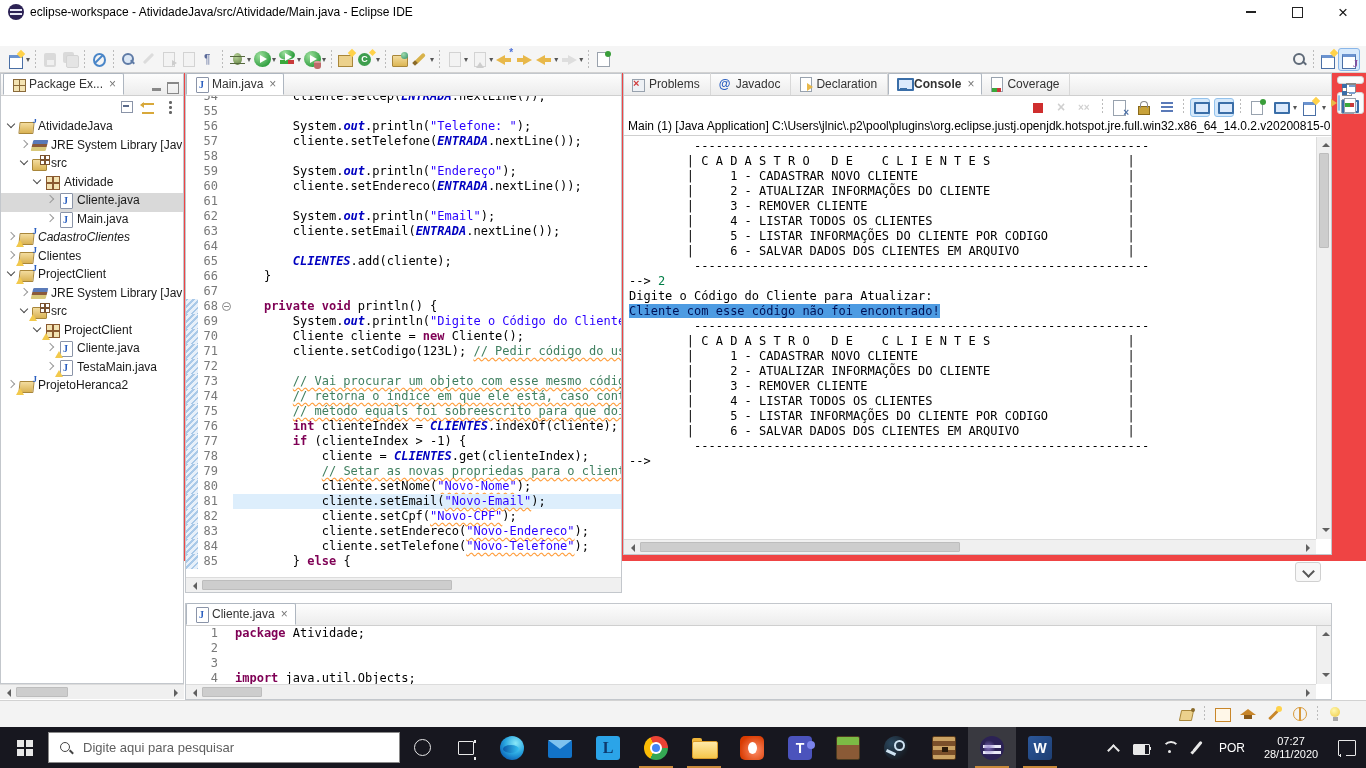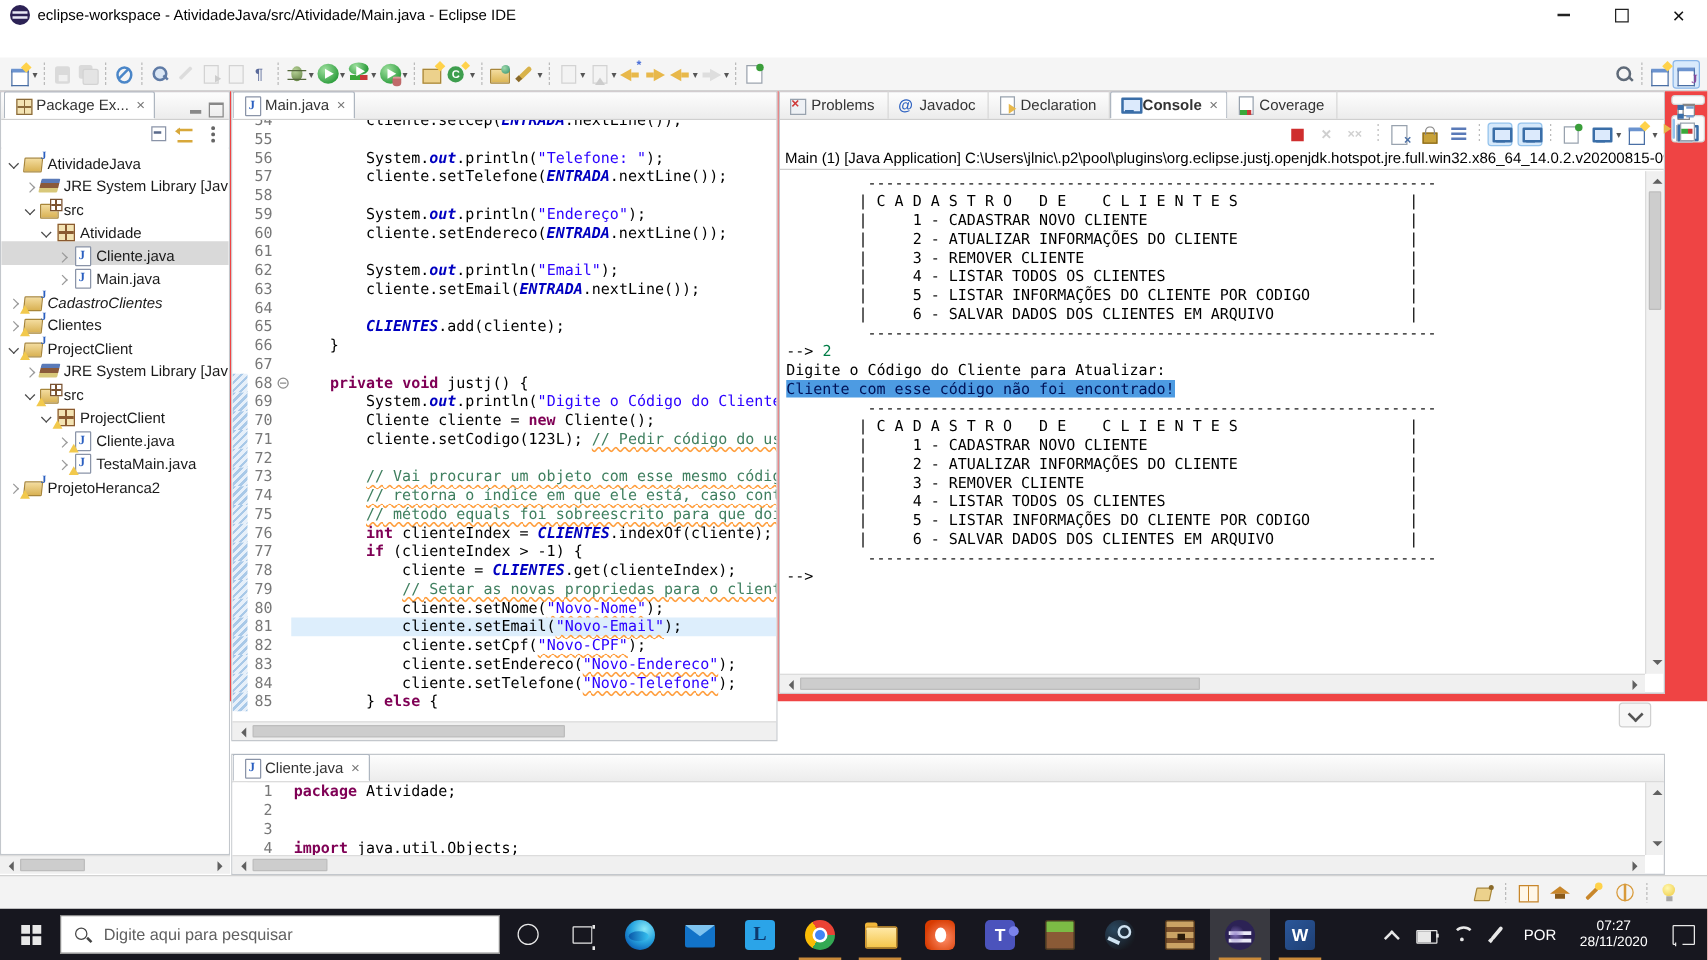--- a/index.html
+++ b/index.html
@@ -115,21 +115,21 @@
   .vb-min::before{content:"";position:absolute;left:3px;bottom:4px;width:9px;height:3px;background:#888}
   .vb-max::before{content:"";position:absolute;left:2px;top:3px;width:10px;height:9px;border:1px solid #888;border-top:2px solid #888}
   .pkg-tools{height:22px;display:flex;justify-content:flex-end;align-items:center;padding-right:4px;background:#fff}
   .pti{width:18px;height:16px;position:relative;margin-left:3px}
   .pti-collapse::before{content:"";position:absolute;left:2px;top:2px;width:10px;height:10px;border:1px solid #8a94a8;background:#fff}
   .pti-collapse::after{content:"";position:absolute;left:4px;top:6px;width:6px;height:2px;background:#5a6a8a}
   .pti-link::before{content:"";position:absolute;left:2px;top:4px;width:12px;height:7px;border-top:2px solid #d8a83a;border-bottom:2px solid #d8a83a}
   .pti-link::after{content:"";position:absolute;left:0;top:3px;border-right:4px solid #d8a83a;border-top:3px solid transparent;border-bottom:3px solid transparent}
   .pti-menu::before{content:"";position:absolute;left:8px;top:2px;width:2.5px;height:2.5px;background:#666;border-radius:50%;box-shadow:0 5px 0 #666,0 10px 0 #666}
   .tree{position:absolute;top:45px;bottom:0;left:0;right:0;overflow:hidden;background:#fff}
-  .trow{display:flex;align-items:flex-end;height:18.5px;white-space:nowrap}
+  .trow{display:flex;align-items:flex-start;height:18.5px;white-space:nowrap}
   .trow.sel{background:#d9d9d9}
   .tlabel{margin-left:2px;color:#1a1a1a}
   .exp{width:12px;height:12px;position:relative;flex:none}
   .exp.closed::before{content:"";position:absolute;left:3px;top:3px;width:5px;height:5px;border-top:1.5px solid #9a9a9a;border-right:1.5px solid #9a9a9a;transform:rotate(45deg)}
   .exp.open::before{content:"";position:absolute;left:3px;top:2px;width:5px;height:5px;border-top:1.5px solid #4a4a4a;border-right:1.5px solid #4a4a4a;transform:rotate(135deg)}
   .ti{width:17px;height:15px;position:relative;margin-left:2px;flex:none}
   .ti-projectj::before{content:"";position:absolute;left:0;top:3px;width:13px;height:10px;background:linear-gradient(#f3dc9e,#d9b254);border:1px solid #a8863a;border-radius:1px;transform:skewX(-6deg)}
   .ti-projectj::after{content:"J";position:absolute;right:-1px;top:-4px;font:bold 9px/10px "Liberation Serif",serif;color:#2a5fc0}
   .ti-jre::before{content:"";position:absolute;left:0;top:2px;width:15px;height:11px;border-radius:1px;transform:skewX(-14deg);background:linear-gradient(#5a7ab8 0 34%,#8a5a3a 34% 67%,#d8c87a 67%)}
   .ti-srcfolder::before{content:"";position:absolute;left:0;top:3px;width:13px;height:10px;background:linear-gradient(#f3dc9e,#d9b254);border:1px solid #a8863a;border-radius:1px}
@@ -576,21 +576,21 @@
           <div class="crow"><span class="hcol"></span><span class="ln">58</span><span class="fcol"></span><span class="ctext"></span></div>
           <div class="crow"><span class="hcol"></span><span class="ln">59</span><span class="fcol"></span><span class="ctext"><span class="sg-d">        System.</span><span class="sg-st">out</span><span class="sg-d">.println(</span><span class="sg-s">"Endereço"</span><span class="sg-d">);</span></span></div>
           <div class="crow"><span class="hcol"></span><span class="ln">60</span><span class="fcol"></span><span class="ctext"><span class="sg-d">        cliente.setEndereco(</span><span class="sg-st">ENTRADA</span><span class="sg-d">.nextLine());</span></span></div>
           <div class="crow"><span class="hcol"></span><span class="ln">61</span><span class="fcol"></span><span class="ctext"></span></div>
           <div class="crow"><span class="hcol"></span><span class="ln">62</span><span class="fcol"></span><span class="ctext"><span class="sg-d">        System.</span><span class="sg-st">out</span><span class="sg-d">.println(</span><span class="sg-s">"Email"</span><span class="sg-d">);</span></span></div>
           <div class="crow"><span class="hcol"></span><span class="ln">63</span><span class="fcol"></span><span class="ctext"><span class="sg-d">        cliente.setEmail(</span><span class="sg-st">ENTRADA</span><span class="sg-d">.nextLine());</span></span></div>
           <div class="crow"><span class="hcol"></span><span class="ln">64</span><span class="fcol"></span><span class="ctext"></span></div>
           <div class="crow"><span class="hcol"></span><span class="ln">65</span><span class="fcol"></span><span class="ctext"><span class="sg-d">        </span><span class="sg-st">CLIENTES</span><span class="sg-d">.add(cliente);</span></span></div>
           <div class="crow"><span class="hcol"></span><span class="ln">66</span><span class="fcol"></span><span class="ctext"><span class="sg-d">    }</span></span></div>
           <div class="crow"><span class="hcol"></span><span class="ln">67</span><span class="fcol"></span><span class="ctext"></span></div>
-          <div class="crow"><span class="hcol on"></span><span class="ln">68</span><span class="fcol"><span class="fm"></span></span><span class="ctext"><span class="sg-d">    </span><span class="sg-k">private</span><span class="sg-d"> </span><span class="sg-k">void</span><span class="sg-d"> justj() {</span></span></div>
+          <div class="crow"><span class="hcol on"></span><span class="ln">68</span><span class="fcol"><span class="fm"></span></span><span class="ctext"><span class="sg-d">    </span><span class="sg-k">private</span><span class="sg-d"> </span><span class="sg-k">void</span><span class="sg-d"> println() {</span></span></div>
           <div class="crow"><span class="hcol on"></span><span class="ln">69</span><span class="fcol"></span><span class="ctext"><span class="sg-d">        System.</span><span class="sg-st">out</span><span class="sg-d">.println(</span><span class="sg-s">"Digite o Código do Cliente p</span></span></div>
           <div class="crow"><span class="hcol on"></span><span class="ln">70</span><span class="fcol"></span><span class="ctext"><span class="sg-d">        Cliente cliente = </span><span class="sg-k">new</span><span class="sg-d"> Cliente();</span></span></div>
           <div class="crow"><span class="hcol on"></span><span class="ln">71</span><span class="fcol"></span><span class="ctext"><span class="sg-d">        cliente.setCodigo(123L); </span><span class="sg-c">// Pedir código do usuá</span></span></div>
           <div class="crow"><span class="hcol on"></span><span class="ln">72</span><span class="fcol"></span><span class="ctext"></span></div>
           <div class="crow"><span class="hcol on"></span><span class="ln">73</span><span class="fcol"></span><span class="ctext"><span class="sg-d">        </span><span class="sg-c">// Vai procurar um objeto com esse mesmo código,</span></span></div>
           <div class="crow"><span class="hcol on"></span><span class="ln">74</span><span class="fcol"></span><span class="ctext"><span class="sg-d">        </span><span class="sg-c">// retorna o índice em que ele está, caso contrá</span></span></div>
           <div class="crow"><span class="hcol on"></span><span class="ln">75</span><span class="fcol"></span><span class="ctext"><span class="sg-d">        </span><span class="sg-c">// método equals foi sobreescrito para que dois</span></span></div>
           <div class="crow"><span class="hcol on"></span><span class="ln">76</span><span class="fcol"></span><span class="ctext"><span class="sg-d">        </span><span class="sg-k">int</span><span class="sg-d"> clienteIndex = </span><span class="sg-st">CLIENTES</span><span class="sg-d">.indexOf(cliente);</span></span></div>
           <div class="crow"><span class="hcol on"></span><span class="ln">77</span><span class="fcol"></span><span class="ctext"><span class="sg-d">        </span><span class="sg-k">if</span><span class="sg-d"> (clienteIndex &gt; -1) {</span></span></div>
           <div class="crow"><span class="hcol on"></span><span class="ln">78</span><span class="fcol"></span><span class="ctext"><span class="sg-d">            cliente = </span><span class="sg-st">CLIENTES</span><span class="sg-d">.get(clienteIndex);</span></span></div>

